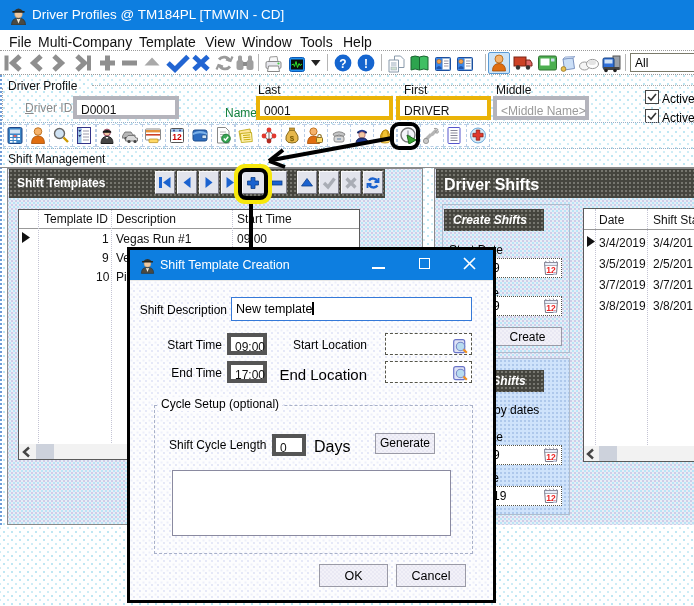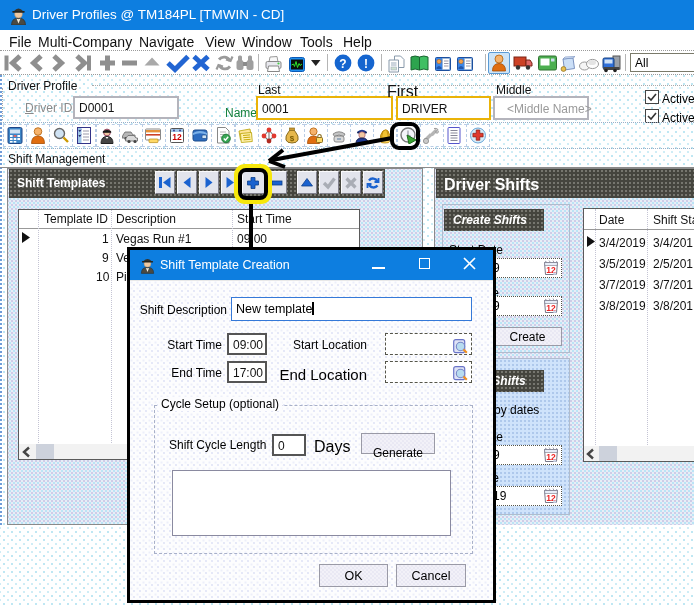--- a/index.html
+++ b/index.html
@@ -37,21 +37,21 @@
     background-image: radial-gradient(rgba(100,140,200,.30) 0.8px, transparent 1.1px);
     background-size:4px 4px;
   }
   .btnface {
     background:#f2f1f8;
     background-image: linear-gradient(45deg, rgba(145,145,195,.09) 25%, transparent 25%, transparent 75%, rgba(145,145,195,.09) 75%),
                       linear-gradient(45deg, rgba(145,145,195,.09) 25%, transparent 25%, transparent 75%, rgba(145,145,195,.09) 75%);
     background-size:4px 4px; background-position:0 0,2px 2px;
     border:1px solid #9a9aa6;
   }
-  .input { background:#fff; border:2px solid #eab308; font-size:12px; color:#111; }
+  .input { background:#fff; border:4px solid #eab308; font-size:12px; color:#111; }
   .tblwhite { background:#fff; border:1px solid #5a5a5a; }
   .cell12 { font-size:12px; color:#111; position:absolute; white-space:nowrap; }
   .dlgbg {
     background:#fdfdfe;
     background-image: radial-gradient(rgba(125,140,220,.18) 1px, transparent 1.2px),
                       radial-gradient(rgba(125,140,220,.12) 1px, transparent 1.2px);
     background-size:6px 6px,6px 6px; background-position:1px 1px,4.5px 4.5px;
   }
   .navbtn {
     position:absolute; top:171px; width:20px; height:23px; text-align:center;
@@ -71,21 +71,21 @@
   <path d="M6.5 12.5 L8.5 17.5 L10.5 12.5 Q8.5 14 6.5 12.5" fill="#f4efe2"></path>
   <circle cx="8.5" cy="8" r="3.9" fill="#eec9a2" stroke="#b4885c" stroke-width="0.5"></circle>
   <path d="M3.8 5.2 Q8.5 0 13.2 5.2 L13.2 6 L3.8 6 Z" fill="#33332e"></path>
   <rect x="2.2" y="4.9" width="12.6" height="1.9" rx="0.95" fill="#26261f"></rect>
 </svg>
 <div class="abs titletext" style="left:32px;top:7px;font-size:13.5px">Driver Profiles @ TM184PL [TMWIN - CD]</div>
 
 <div class="abs menubar"></div>
 <div class="menuitem" style="left:9px">File</div>
 <div class="menuitem" style="left:38px">Multi-Company</div>
-<div class="menuitem" style="left:139px">Navigate</div>
+<div class="menuitem" style="left:139px">Template</div>
 <div class="menuitem" style="left:205px">View</div>
 <div class="menuitem" style="left:242px">Window</div>
 <div class="menuitem" style="left:300px">Tools</div>
 <div class="menuitem" style="left:343px">Help</div>
 
 <div class="abs toolbar1">
   <svg class="abs" style="left:2px;top:2px" width="236" height="20" viewBox="0 0 236 20">
     <g fill="none" stroke="#8f8f8f" stroke-width="5">
       <path d="M18 3 L10.5 10 L18 17"></path>
       <path d="M39 3 L31.5 10 L39 17"></path>
@@ -220,24 +220,24 @@
 </div>
 
 <div class="abs" style="left:8px;top:79px;font-size:12px;color:#111">Driver Profile</div>
 <div class="abs" style="left:92px;top:85px;width:602px;height:1px;border-top:1px dotted #aaa"></div>
 <div class="abs" style="left:2px;top:88px;width:1px;height:32px;border-left:1px dotted #aaa"></div>
 <div class="abs" style="left:25px;top:101px;font-size:12px;color:#8a8a8a"><span style="text-decoration:underline">D</span>river ID</div>
 <div class="abs input" style="left:73px;top:96px;width:106px;height:23px;border-color:#b4b4bc;padding:3px 0 0 4px">D0001</div>
 <div class="abs" style="left:225px;top:106px;font-size:12px;color:#15803d">Name</div>
 <div class="abs" style="left:258px;top:83px;font-size:12px;color:#111">Last</div>
 <div class="abs input" style="left:256px;top:96px;width:137px;height:24px;padding:4px 0 0 4px">0001</div>
-<div class="abs" style="left:387px;top:83px;font-size:16px;color:#111">First</div>
+<div class="abs" style="left:404px;top:83px;font-size:12px;color:#111">First</div>
 <div class="abs input" style="left:396px;top:96px;width:95px;height:24px;padding:4px 0 0 4px">DRIVER</div>
 <div class="abs" style="left:496px;top:83px;font-size:12px;color:#111">Middle</div>
-<div class="abs input" style="left:493px;top:96px;width:96px;height:24px;padding:4px 0 0 12px;color:#9a9a9a;border-color:#b4b4bc">&lt;Middle Name&gt;</div>
+<div class="abs input" style="left:493px;top:96px;width:96px;height:24px;padding:4px 0 0 4px;color:#9a9a9a;border-color:#b4b4bc">&lt;Middle Name&gt;</div>
 <svg class="abs" style="left:645px;top:90px" width="14" height="14">
     <rect x="0.5" y="0.5" width="13" height="13" fill="#fff" stroke="#444"></rect>
     <path d="M3 7 l3 3 l5 -6" stroke="#333" stroke-width="1.6" fill="none"></path>
   </svg>
 <div class="abs" style="left:662px;top:92px;font-size:12px">Active</div>
 <svg class="abs" style="left:645px;top:109px" width="14" height="14">
     <rect x="0.5" y="0.5" width="13" height="13" fill="#fff" stroke="#444"></rect>
     <path d="M3 7 l3 3 l5 -6" stroke="#333" stroke-width="1.6" fill="none"></path>
   </svg>
 <div class="abs" style="left:662px;top:111px;font-size:12px">Active</div>
@@ -626,17 +626,17 @@
   <rect x="0.7" y="0.7" width="11" height="13" rx="2" fill="#dfe3f5" stroke="#6a74c8" stroke-width="1.2"></rect>
   <circle cx="7.5" cy="7.5" r="4.2" fill="#b8dcf0" stroke="#7888c8" stroke-width="1.1"></circle>
   <line x1="10.5" y1="10.5" x2="13.8" y2="13.8" stroke="#f09020" stroke-width="2.2"></line>
 </svg>
 
 <div class="abs" style="left:154px;top:405px;width:319px;height:149px;border:1px dashed #a8b0c8"></div>
 <div class="abs dlgbg" style="left:158px;top:397px;padding:0 3px;font-size:12px;background-image:none;background:#fcfcfe">Cycle Setup (optional)</div>
 <div class="abs" style="left:169px;top:438px;font-size:12px">Shift Cycle Length</div>
 <div class="abs input" style="left:272px;top:434px;width:34px;height:22px;border-color:#555;padding:3px 0 0 4px">0</div>
 <div class="abs" style="left:314px;top:438px;font-size:16px">Days</div>
-<div class="abs btnface" style="left:361px;top:433px;width:74px;height:21px;text-align:center;font-size:12px;padding-top:12px">Generate</div>
+<div class="abs btnface" style="left:375px;top:433px;width:60px;height:21px;text-align:center;font-size:12px;padding-top:2px">Generate</div>
 <div class="abs" style="left:172px;top:470px;width:279px;height:66px;background:#fff;border:1px solid #8a8aa0"></div>
 
 <div class="abs btnface" style="left:319px;top:564px;width:69px;height:23px;text-align:center;font-size:12.5px;padding-top:4px">OK</div>
 <div class="abs btnface" style="left:396px;top:564px;width:70px;height:23px;text-align:center;font-size:12.5px;padding-top:4px">Cancel</div>
 
 </body></html>

